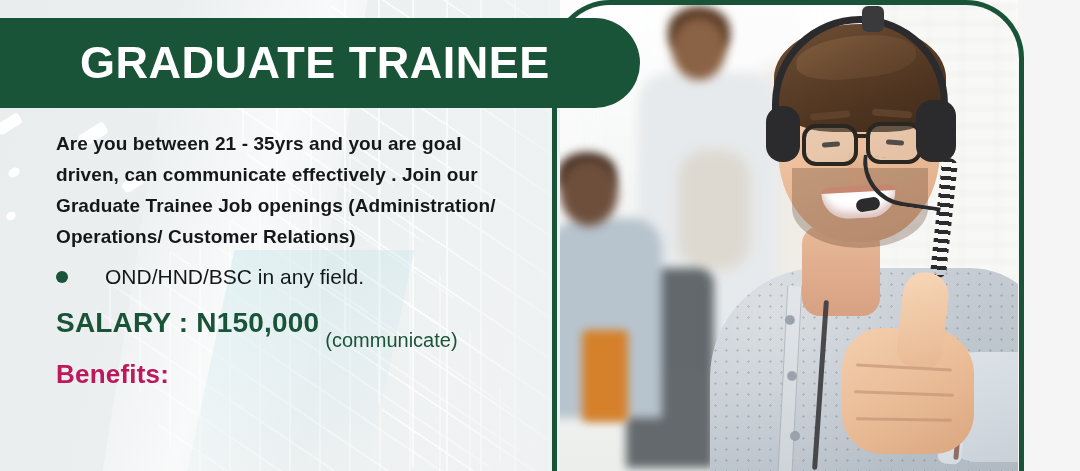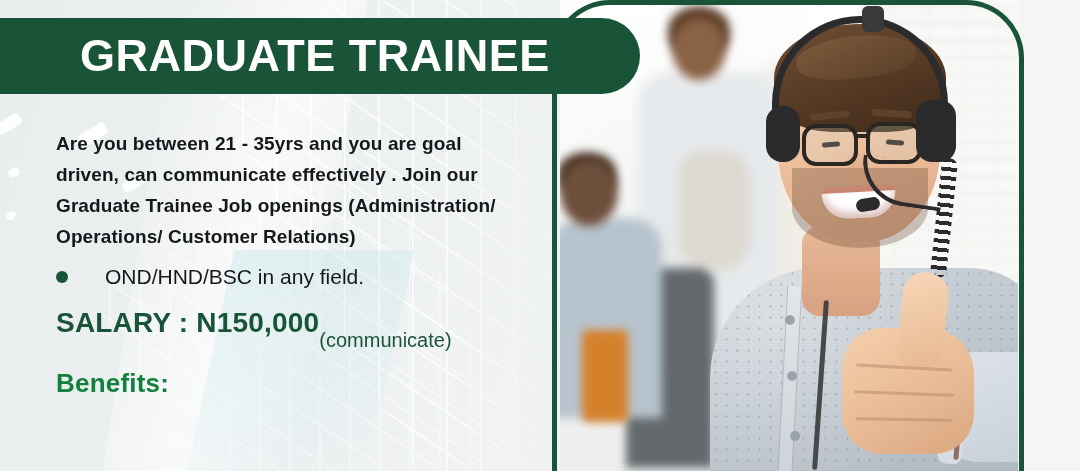--- a/index.html
+++ b/index.html
@@ -58,21 +58,21 @@
   .fleck { position:absolute; background:#ffffff; border-radius:4px; opacity:.95; }
   .fleck.f1 { left:-4px;  top:118px; width:26px; height:12px; transform:rotate(-32deg); }
   .fleck.f2 { left:78px;  top:128px; width:30px; height:13px; transform:rotate(-32deg); }
   .fleck.f3 { left:122px; top:178px; width:22px; height:11px; transform:rotate(-32deg); }
   .fleck.f4 { left:8px;   top:168px; width:12px; height:9px;  transform:rotate(-32deg); border-radius:50%; }
   .fleck.f5 { left:6px;   top:212px; width:10px; height:8px;  transform:rotate(-32deg); border-radius:50%; }
 
   
   .banner {
     position:absolute; left:0; top:18px;
-    width:640px; height:76px;
+    width:640px; height:90px;
     background:#1a5438;
     border-radius:0 46px 46px 0;
     display:flex; align-items:center;
     z-index:6;
   }
   .banner-title {
     color:#ffffff;
     font-size:45px;
     font-weight:bold;
     letter-spacing:.5px;
@@ -106,34 +106,34 @@
   .bullet-dot {
     width:12px; height:12px; border-radius:50%;
     background:#1a5438; flex:0 0 auto;
   }
   .bullet-text {
     font-size:21px; color:#15181a; font-weight:500;margin-left:24px;
   }
 
   .salary-row {
     margin-top:18px;
-    display:flex; align-items:flex-end; 
+    display:flex; align-items:flex-end; gap:6px;
   }
   .salary-main {
     font-size:28px; font-weight:bold; color:#1a5438;
     letter-spacing:.2px; white-space:nowrap;
   }
   .salary-note {
     font-size:20px; color:#1a5438; font-weight:500;
     position:relative; top:13px; white-space:nowrap;
   }
 
   .benefits-head {
-    margin-top:29px;
-    font-size:26px; font-weight:bold; color:#15803d;
+    margin-top:20px;
+    font-size:26px; font-weight:bold; color:#be185d;
     letter-spacing:.2px;
   }
 
   
   .photo-wrap {
     position:absolute; left:560px; top:0;
     width:458px; height:471px;
     overflow:hidden;
     z-index:3;
     background:#f2f3f1;

